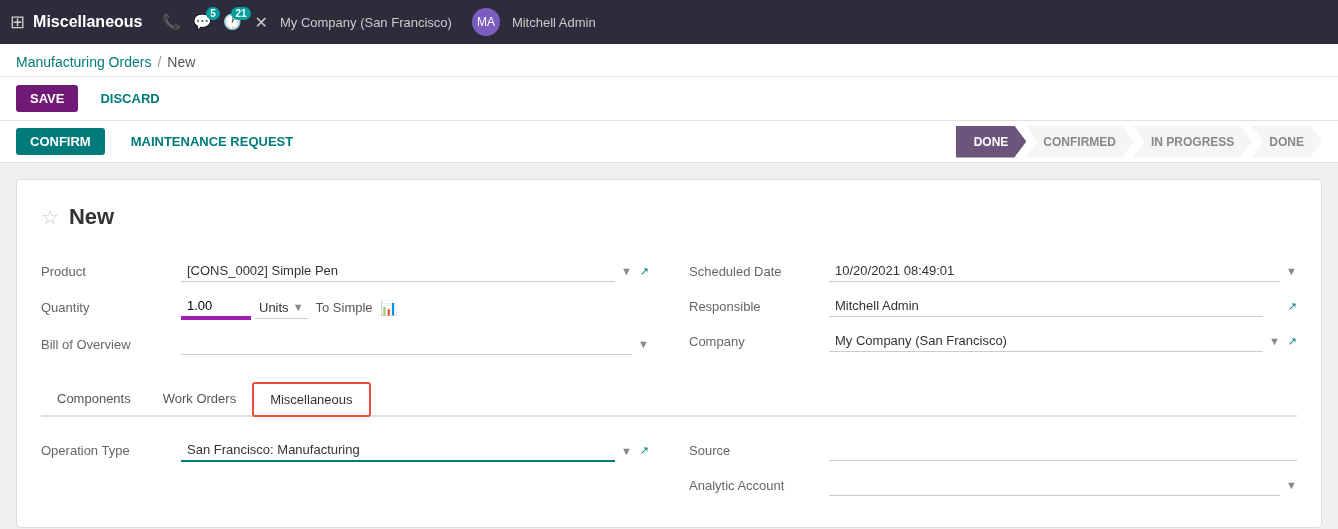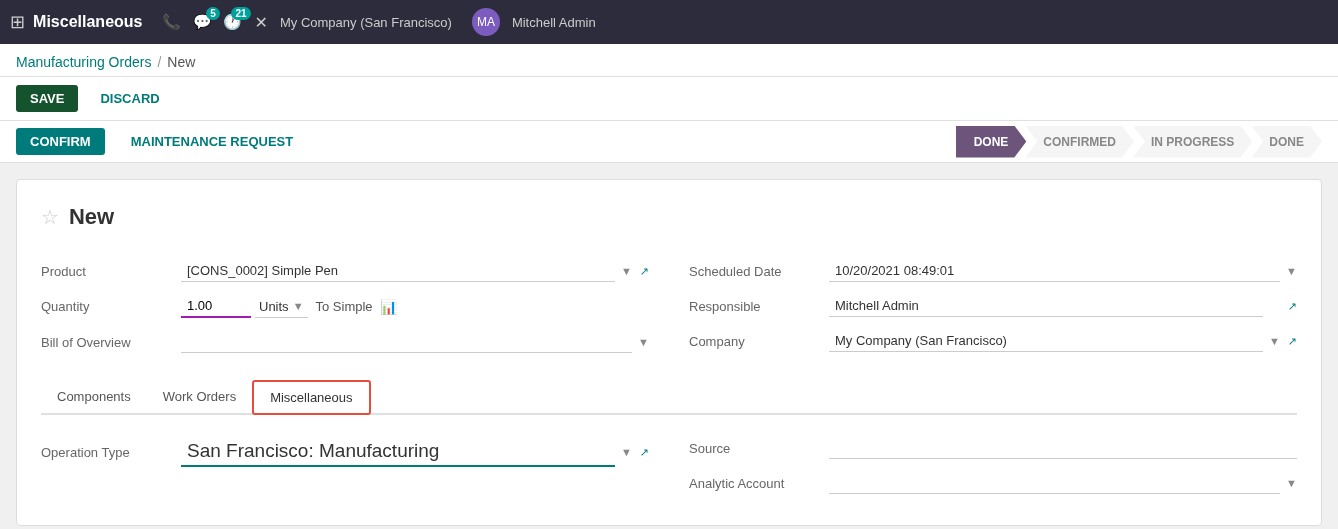--- a/index.html
+++ b/index.html
@@ -45,21 +45,21 @@
 
     
     .action-bar {
       background: #fff;
       padding: 8px 16px;
       display: flex;
       gap: 8px;
       border-bottom: 1px solid #e0e0e0;
     }
     .btn-save {
-      background: #14532d;
+      background: #701a75;
       color: #fff;
       border: none;
       padding: 6px 14px;
       border-radius: 3px;
       cursor: pointer;
       font-size: 13px;
       font-weight: 600;
     }
     .btn-discard {
       background: transparent;
@@ -179,21 +179,21 @@
       color: #333;
       outline: none;
       background: transparent;
       flex: 1;
     }
     .dropdown-arrow { color: #888; font-size: 11px; cursor: pointer; margin-left: 2px; }
     .external-link { color: #007b7b; font-size: 11px; cursor: pointer; margin-left: 4px; }
 
     
     .qty-row { display: flex; align-items: center; gap: 4px; flex: 1; }
-    .qty-input { width: 70px; border: none; border-bottom: 2px solid #a21caf; padding: 3px 6px; font-size: 13px; outline: none; }
+    .qty-input { width: 70px; border: none; border-bottom: 4px solid #a21caf; padding: 3px 6px; font-size: 13px; outline: none; }
     .units-select-wrap { display: flex; align-items: center; border-bottom: 1px solid #ccc; padding: 3px 4px; }
     .to-produce { color: #555; font-size: 13px; margin-left: 4px; }
     .chart-icon { color: #666; margin-left: 4px; cursor: pointer; font-size: 14px; }
 
     
     .tabs-row {
       display: flex;
       gap: 0;
       border-bottom: 2px solid #e0e0e0;
       margin: 20px 0 16px;
@@ -357,21 +357,21 @@
       <button class="tab misc-active">Miscellaneous</button>
     </div>
 
     <div class="lower-form">
 
       <div>
         <div class="form-row">
           <span class="form-label">Operation Type</span>
           <div class="form-field">
             <div class="product-input-wrap" style="border-bottom:2px solid #007b7b;">
-              <input type="text" value="San Francisco: Manufacturing" style="border: none; outline: none; background: transparent; font-size: 19px; color: rgb(51, 51, 51); flex: 1 1 0%; padding: 3px 6px;">
+              <input type="text" value="San Francisco: Manufacturing" style="border: none; outline: none; background: transparent; font-size: 13px; color: rgb(51, 51, 51); flex: 1 1 0%; padding: 3px 6px;">
             </div>
             <span class="dropdown-arrow">▼</span>
             <span class="external-link">↗</span>
           </div>
         </div>
       </div>
 
       <div>
         <div class="form-row">
           <span class="form-label">Source</span>

